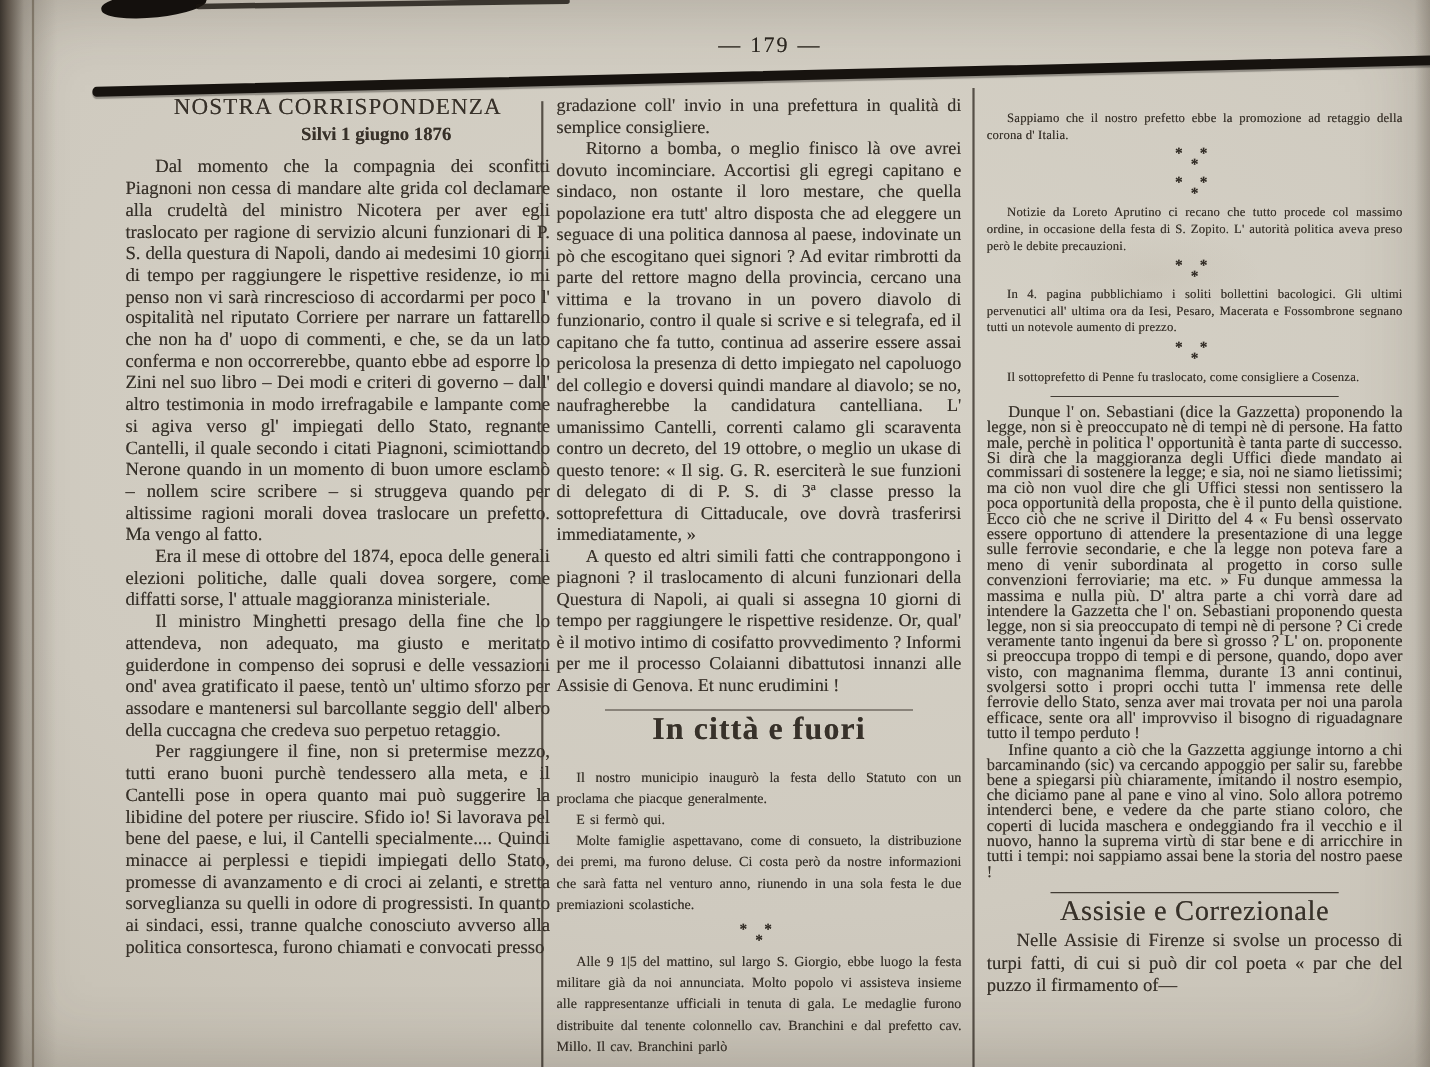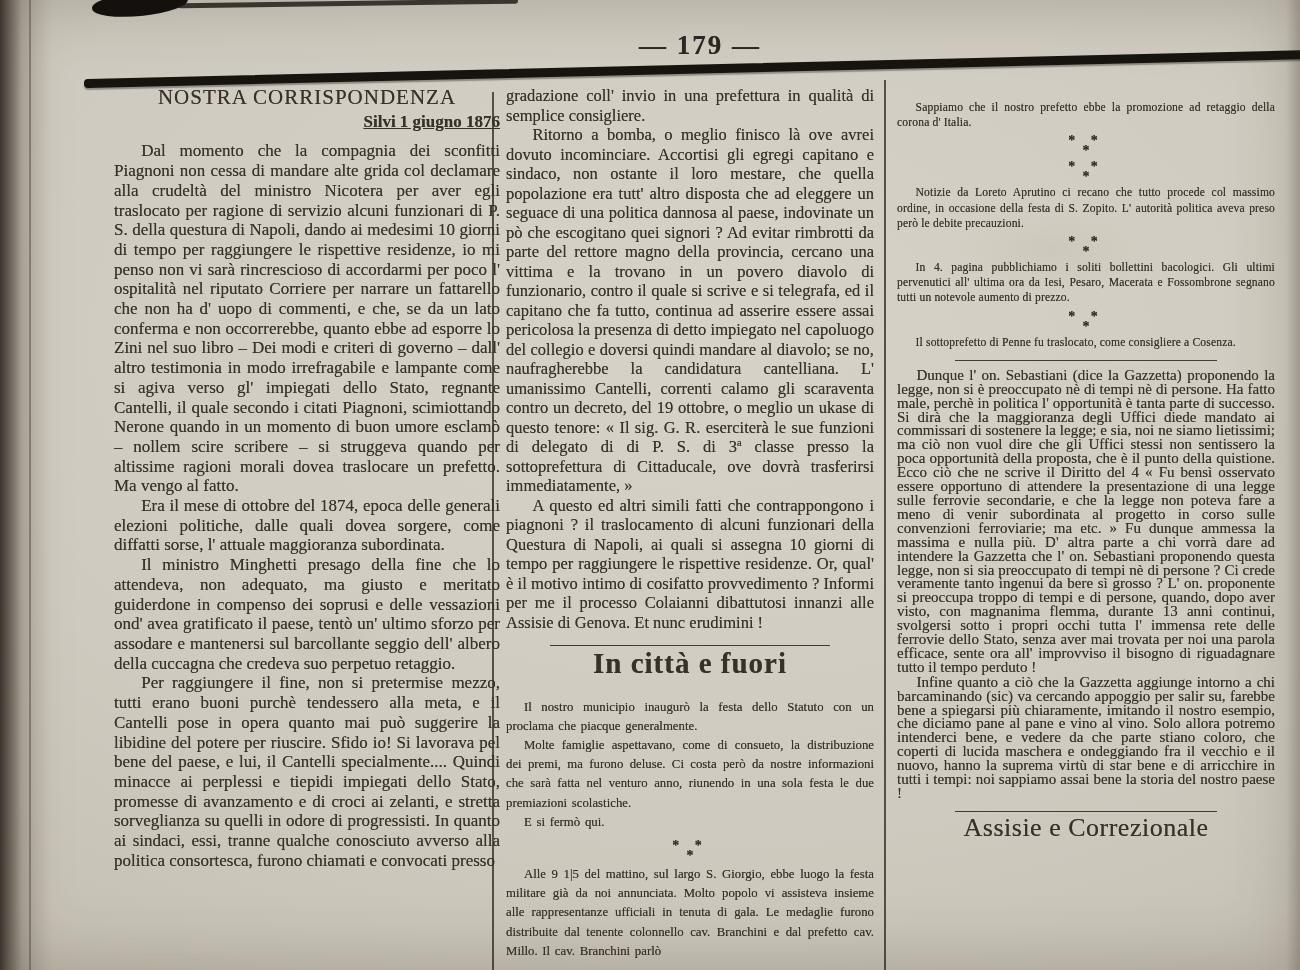--- a/index.html
+++ b/index.html
@@ -19,33 +19,33 @@
   .crease{position:absolute;left:29px;top:0;bottom:0;width:2px;background:rgba(80,66,48,0.45);}
   .edge-right{position:absolute;right:0;top:0;bottom:0;width:14px;background:linear-gradient(270deg,rgba(70,60,48,0.25),transparent);}
   .blob1{position:absolute;left:92px;top:-7px;width:96px;height:23px;background:#14100d;
     border-radius:48% 42% 55% 60%;transform:rotate(-6deg);}
   .blob2{position:absolute;left:178px;top:1px;width:340px;height:5px;background:rgba(25,20,15,0.8);
     border-radius:3px;transform:rotate(-0.8deg);}
   .top-rule{position:absolute;left:84px;top:79px;width:1240px;height:9px;background:#17130f;
     transform:rotate(-1.35deg);transform-origin:left center;border-radius:4px;
     box-shadow:0 2px 1px rgba(23,19,16,0.35);}
   .page-number{position:absolute;left:600px;top:30px;width:200px;text-align:center;
-    font-size:27px;font-weight:bold;letter-spacing:2px;color:#2c2722;}
+    font-size:20px;font-weight:normal;letter-spacing:2px;color:#2c2722;}
   .vrule{position:absolute;width:2px;background:rgba(44,38,30,0.75);}
   .vrule1{left:492px;top:92px;height:878px;}
   .vrule2{left:884px;top:80px;height:890px;}
 
   .col{position:absolute;text-align:justify;}
   #col-left{left:114px;top:88px;width:386px;font-size:17px;line-height:19.7px;}
   #col-mid{left:506px;top:86px;width:368px;font-size:16.5px;line-height:19.5px;}
   #col-right{left:897px;top:100px;width:378px;font-size:11.6px;line-height:15.2px;}
 
   h1,h2{margin:0;text-align:center;font-weight:normal;}
   #col-left h1{font-size:21px;letter-spacing:1px;margin-bottom:2px;}
-  .dateline{text-align:right;padding-left:70px;font-size:17px;font-weight:bold;margin:4px 0 10px;text-decoration:underline;}
+  .dateline{text-align:center;padding-left:70px;font-size:17px;font-weight:bold;margin:4px 0 10px;}
   p{margin:0;text-indent:1.6em;}
   p.noindent{text-indent:0;}
   .hrule{border:none;border-top:1.6px solid rgba(40,34,27,0.85);height:0;}
   .hrule.mid{width:280px;margin:13px auto 8px;}
   .hrule.right{width:262px;margin:10px auto 8px;}
   h2.mid-title{font-size:29px;font-weight:bold;letter-spacing:1px;margin:4px 0 24px;}
   h2.right-title{font-size:26px;font-weight:normal;letter-spacing:0.5px;margin:6px 0 10px;}
   .small{font-size:12.8px;line-height:19.2px;text-indent:1.4em;word-spacing:1.5px;}
   .item{text-indent:1.6em;margin-bottom:2px;letter-spacing:0.15px;}
   .fine{font-size:15px;line-height:13.9px;text-indent:1.3em;margin-bottom:1px;}
@@ -67,34 +67,34 @@
 
   <div class="page-number">— 179 —</div>
   <div class="top-rule"></div>
   <div class="vrule vrule1"></div>
   <div class="vrule vrule2"></div>
 
   <div class="col" id="col-left">
     <h1>NOSTRA CORRISPONDENZA</h1>
     <div class="dateline">Silvi 1 giugno 1876</div>
     <p>Dal momento che la compagnia dei sconfitti Piagnoni non cessa di mandare alte grida col declamare alla crudeltà del ministro Nicotera per aver egli traslocato per ragione di servizio alcuni funzionari di P. S. della questura di Napoli, dando ai medesimi 10 giorni di tempo per raggiungere le rispettive residenze, io mi penso non vi sarà rincrescioso di accordarmi per poco l' ospitalità nel riputato Corriere per narrare un fattarello che non ha d' uopo di commenti, e che, se da un lato conferma e non occorrerebbe, quanto ebbe ad esporre lo Zini nel suo libro – Dei modi e criteri di governo – dall' altro testimonia in modo irrefragabile e lampante come si agiva verso gl' impiegati dello Stato, regnante Cantelli, il quale secondo i citati Piagnoni, scimiottando Nerone quando in un momento di buon umore esclamò – nollem scire scribere – si struggeva quando per altissime ragioni morali dovea traslocare un prefetto. Ma vengo al fatto.</p>
-    <p>Era il mese di ottobre del 1874, epoca delle generali elezioni politiche, dalle quali dovea sorgere, come diffatti sorse, l' attuale maggioranza subordinata.</p>
+    <p>Era il mese di ottobre del 1874, epoca delle generali elezioni politiche, dalle quali dovea sorgere, come diffatti sorse, l' attuale maggioranza ministeriale.</p>
     <p>Il ministro Minghetti presago della fine che lo attendeva, non adequato, ma giusto e meritato guiderdone in compenso dei soprusi e delle vessazioni ond' avea gratificato il paese, tentò un' ultimo sforzo per assodare e mantenersi sul barcollante seggio dell' albero della cuccagna che credeva suo perpetuo retaggio.</p>
     <p>Per raggiungere il fine, non si pretermise mezzo, tutti erano buoni purchè tendessero alla meta, e il Cantelli pose in opera quanto mai può suggerire la libidine del potere per riuscire. Sfido io! Si lavorava pel bene del paese, e lui, il Cantelli specialmente.... Quindi minacce ai perplessi e tiepidi impiegati dello Stato, promesse di avanzamento e di croci ai zelanti, e stretta sorveglianza su quelli in odore di progressisti. In quanto ai sindaci, essi, tranne qualche conosciuto avverso alla politica consortesca, furono chiamati e convocati presso</p>
   </div>
 
   <div class="col" id="col-mid">
     <p class="noindent">gradazione coll' invio in una prefettura in qualità di semplice consigliere.</p>
     <p>Ritorno a bomba, o meglio finisco là ove avrei dovuto incominciare. Accortisi gli egregi capitano e sindaco, non ostante il loro mestare, che quella popolazione era tutt' altro disposta che ad eleggere un seguace di una politica dannosa al paese, indovinate un pò che escogitano quei signori ? Ad evitar rimbrotti da parte del rettore magno della provincia, cercano una vittima e la trovano in un povero diavolo di funzionario, contro il quale si scrive e si telegrafa, ed il capitano che fa tutto, continua ad asserire essere assai pericolosa la presenza di detto impiegato nel capoluogo del collegio e doversi quindi mandare al diavolo; se no, naufragherebbe la candidatura cantelliana. L' umanissimo Cantelli, correnti calamo gli scaraventa contro un decreto, del 19 ottobre, o meglio un ukase di questo tenore: « Il sig. G. R. eserciterà le sue funzioni di delegato di di P. S. di 3ª classe presso la sottoprefettura di Cittaducale, ove dovrà trasferirsi immediatamente, »</p>
     <p>A questo ed altri simili fatti che contrappongono i piagnoni ? il traslocamento di alcuni funzionari della Questura di Napoli, ai quali si assegna 10 giorni di tempo per raggiungere le rispettive residenze. Or, qual' è il motivo intimo di cosifatto provvedimento ? Informi per me il processo Colaianni dibattutosi innanzi alle Assisie di Genova. Et nunc erudimini !</p>
     <div class="hrule mid"></div>
     <h2 class="mid-title">In città e fuori</h2>
     <p class="small">Il nostro municipio inaugurò la festa dello Statuto con un proclama che piacque generalmente.</p>
+    <p class="small">E si fermò qui.</p>
     <p class="small">Molte famiglie aspettavano, come di consueto, la distribuzione dei premi, ma furono deluse. Ci costa però da nostre informazioni che sarà fatta nel venturo anno, riunendo in una sola festa le due premiazioni scolastiche.</p>
-    <p class="small">E si fermò qui.</p>
     <div class="asterisk-divider">
       <div class="r1">* *</div>
       <div class="r2">*</div>
     </div>
     <p class="small">Alle 9 1|5 del mattino, sul largo S. Giorgio, ebbe luogo la festa militare già da noi annunciata. Molto popolo vi assisteva insieme alle rappresentanze ufficiali in tenuta di gala. Le medaglie furono distribuite dal tenente colonnello cav. Branchini e dal prefetto cav. Millo. Il cav. Branchini parlò</p>
   </div>
 
   <div class="col" id="col-right">
     <p class="item">Sappiamo che il nostro prefetto ebbe la promozione ad retaggio della corona d' Italia.</p>
     <div class="asterisk-divider">
@@ -114,14 +114,15 @@
     <div class="asterisk-divider">
       <div class="r1">* *</div>
       <div class="r2">*</div>
     </div>
     <p class="item">Il sottoprefetto di Penne fu traslocato, come consigliere a Cosenza.</p>
     <div class="hrule right"></div>
     <p class="fine">Dunque l' on. Sebastiani (dice la Gazzetta) proponendo la legge, non si è preoccupato nè di tempi nè di persone. Ha fatto male, perchè in politica l' opportunità è tanta parte di successo. Si dirà che la maggioranza degli Uffici diede mandato ai commissari di sostenere la legge; e sia, noi ne siamo lietissimi; ma ciò non vuol dire che gli Uffici stessi non sentissero la poca opportunità della proposta, che è il punto della quistione. Ecco ciò che ne scrive il Diritto del 4 « Fu bensì osservato essere opportuno di attendere la presentazione di una legge sulle ferrovie secondarie, e che la legge non poteva fare a meno di venir subordinata al progetto in corso sulle convenzioni ferroviarie; ma etc. » Fu dunque ammessa la massima e nulla più. D' altra parte a chi vorrà dare ad intendere la Gazzetta che l' on. Sebastiani proponendo questa legge, non si sia preoccupato di tempi nè di persone ? Ci crede veramente tanto ingenui da bere sì grosso ? L' on. proponente si preoccupa troppo di tempi e di persone, quando, dopo aver visto, con magnanima flemma, durante 13 anni continui, svolgersi sotto i propri occhi tutta l' immensa rete delle ferrovie dello Stato, senza aver mai trovata per noi una parola efficace, sente ora all' improvviso il bisogno di riguadagnare tutto il tempo perduto !</p>
     <p class="fine">Infine quanto a ciò che la Gazzetta aggiunge intorno a chi barcaminando (sic) va cercando appoggio per salir su, farebbe bene a spiegarsi più chiaramente, imitando il nostro esempio, che diciamo pane al pane e vino al vino. Solo allora potremo intenderci bene, e vedere da che parte stiano coloro, che coperti di lucida maschera e ondeggiando fra il vecchio e il nuovo, hanno la suprema virtù di star bene e di arricchire in tutti i tempi: noi sappiamo assai bene la storia del nostro paese !</p>
     <div class="hrule right"></div>
     <h2 class="right-title">Assisie e Correzionale</h2>
+    <p class="final">Nelle Assisie di Firenze si svolse un processo di turpi fatti, di cui si può dir col poeta « par che del puzzo il firmamento of—</p>
   </div>
 </div>
 
 </body></html>

